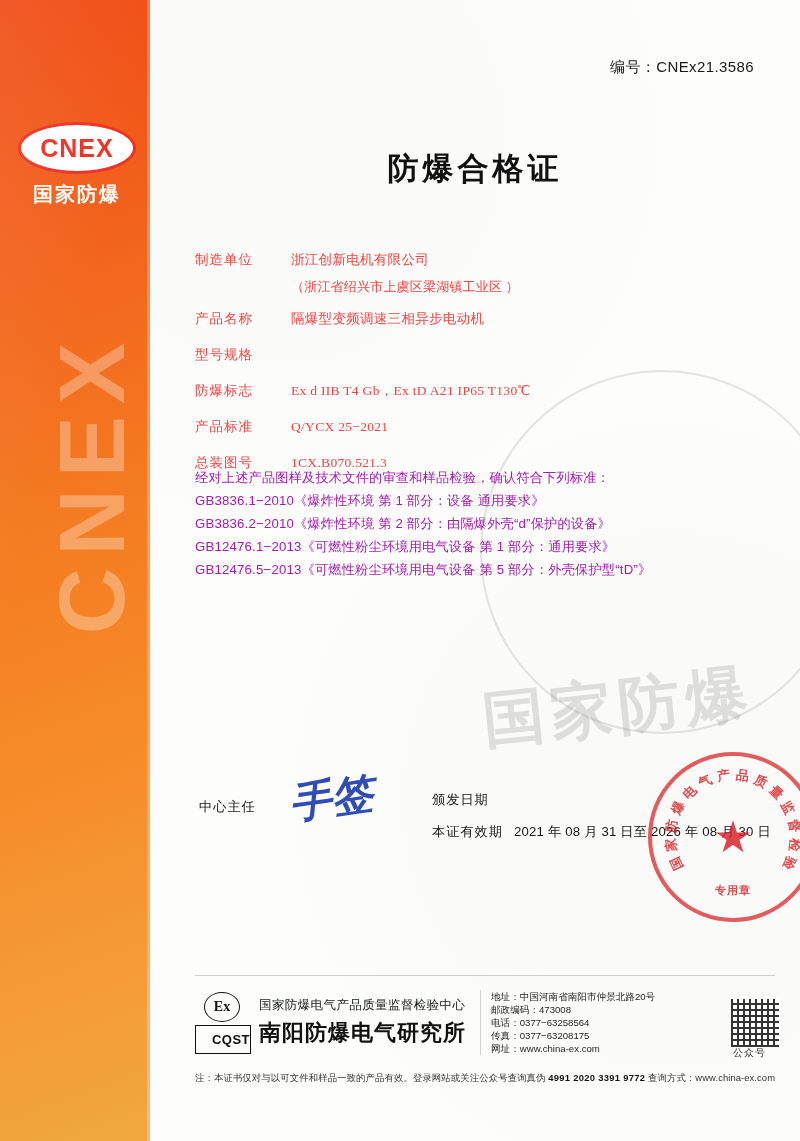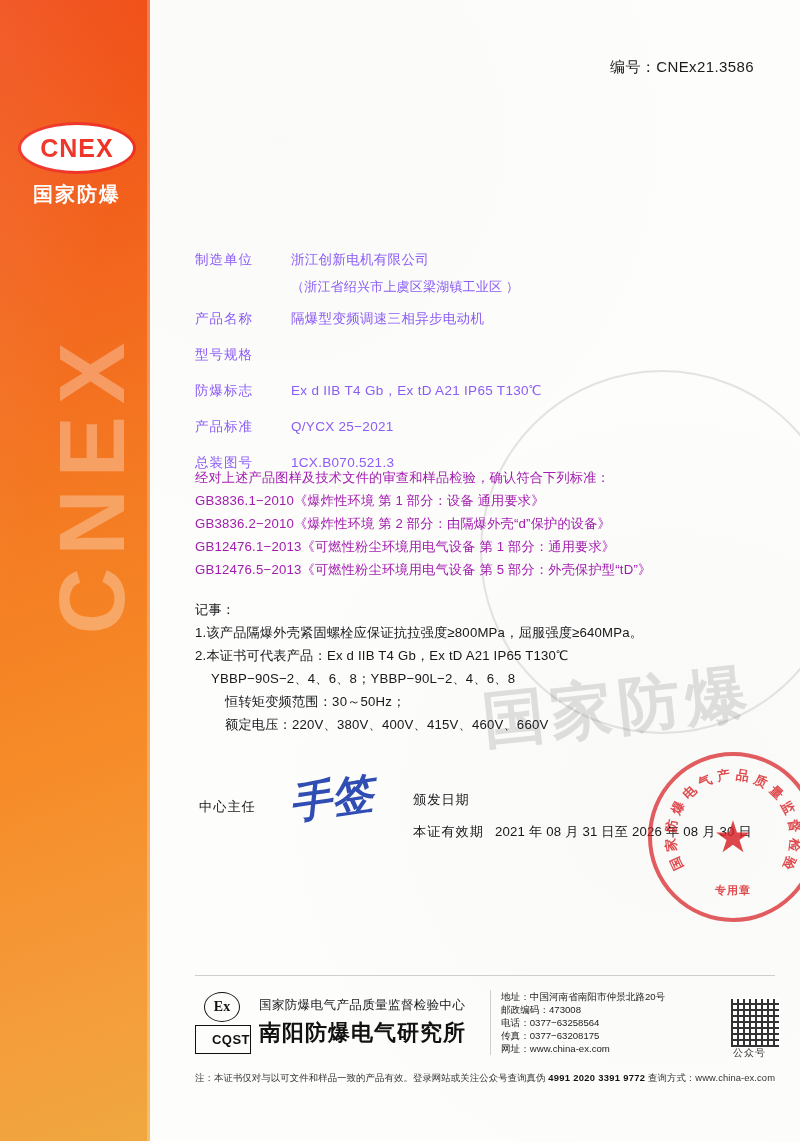--- a/index.html
+++ b/index.html
@@ -120,21 +120,22 @@
     letter-spacing: 4px;
     color: #111;
   }
 
   
   .fields {
     position: absolute;
     left: 45px; top: 250px;
     width: 570px;
     font-size: 13.5px;
-    color: #8b5cf6;
+    color: #ef4444;
+    font-family: Liberation Serif, serif;
   }
   .field-row {
     display: flex;
     align-items: flex-start;
     margin-bottom: 9px;
     line-height: 20px;
   }
   .field-label {
     width: 96px;
     flex: 0 0 96px;
@@ -210,20 +211,21 @@
   }
   .date-row {
     display: flex;
     margin-bottom: 12px;
     line-height: 20px;
   }
   .date-label {
     width: 82px;
     flex: 0 0 82px;
     letter-spacing: 1px;
+    margin-left: 19px;
   }
   .date-value { flex: 1; letter-spacing: 0.2px; }
 
   
   .watermark {
     position: absolute;
     left: 330px; top: 370px;
     width: 360px; height: 360px;
     border-radius: 50%;
     border: 2px solid rgba(150,150,150,0.25);
@@ -315,21 +317,21 @@
     font-family: "Liberation Serif", serif;
   }
   .ex-bottom {
     width: 54px;
     letter-spacing: 0.5px;
     font-size: 13px;
     text-align: right;
   }
   .footer-names {
     flex: 0 0 auto;
-    margin-right: 24px;
+    margin-right: 14px;
   }
   .footer-center-name {
     font-size: 12.5px;
     color: #16181a;
     letter-spacing: 0.4px;
     margin-bottom: 4px;
   }
   .footer-institute {
     font-size: 22px;
     font-weight: bold;
@@ -397,20 +399,21 @@
   <div class="sheet">
     <div class="paper-grain"></div>
 
     <div class="doc-number">
       <span>编号：</span><span>CNEx21.3586</span>
     </div>
 
     <div class="watermark"></div>
     <div class="watermark-text">国家防爆</div>
 
+    <div class="doc-title">防爆合格证</div>
 
     <div class="fields">
 
       <div class="field-row">
         <div class="field-label">制造单位</div>
         <div class="field-value">浙江创新电机有限公司</div>
       </div>
       <div class="field-sub">（浙江省绍兴市上虞区梁湖镇工业区 ）</div>
 
       <div class="field-row">
@@ -444,28 +447,20 @@
     </div>
 
     <div class="standards">
       <div>经对上述产品图样及技术文件的审查和样品检验，确认符合下列标准：</div>
       <div>GB3836.1−2010《爆炸性环境 第 1 部分：设备 通用要求》</div>
       <div>GB3836.2−2010《爆炸性环境 第 2 部分：由隔爆外壳“d”保护的设备》</div>
       <div>GB12476.1−2013《可燃性粉尘环境用电气设备 第 1 部分：通用要求》</div>
       <div>GB12476.5−2013《可燃性粉尘环境用电气设备 第 5 部分：外壳保护型“tD”》</div>
     </div>
 
-    <div class="notes">
-      <div>记事：</div>
-      <div>1.该产品隔爆外壳紧固螺栓应保证抗拉强度≥800MPa，屈服强度≥640MPa。</div>
-      <div>2.本证书可代表产品：Ex d IIB T4 Gb，Ex tD A21 IP65 T130℃</div>
-      <div class="indent-1">YBBP−90S−2、4、6、8；YBBP−90L−2、4、6、8</div>
-      <div class="indent-2">恒转矩变频范围：30～50Hz；</div>
-      <div class="indent-2">额定电压：220V、380V、400V、415V、460V、660V</div>
-    </div>
 
     <div class="sig-area">
       <div class="sig-left">中心主任</div>
       <div class="sig-mark">手签</div>
       <div class="dates">
         <div class="date-row">
           <div class="date-label">颁发日期</div>
         </div>
         <div class="date-row">
           <div class="date-label">本证有效期</div>

